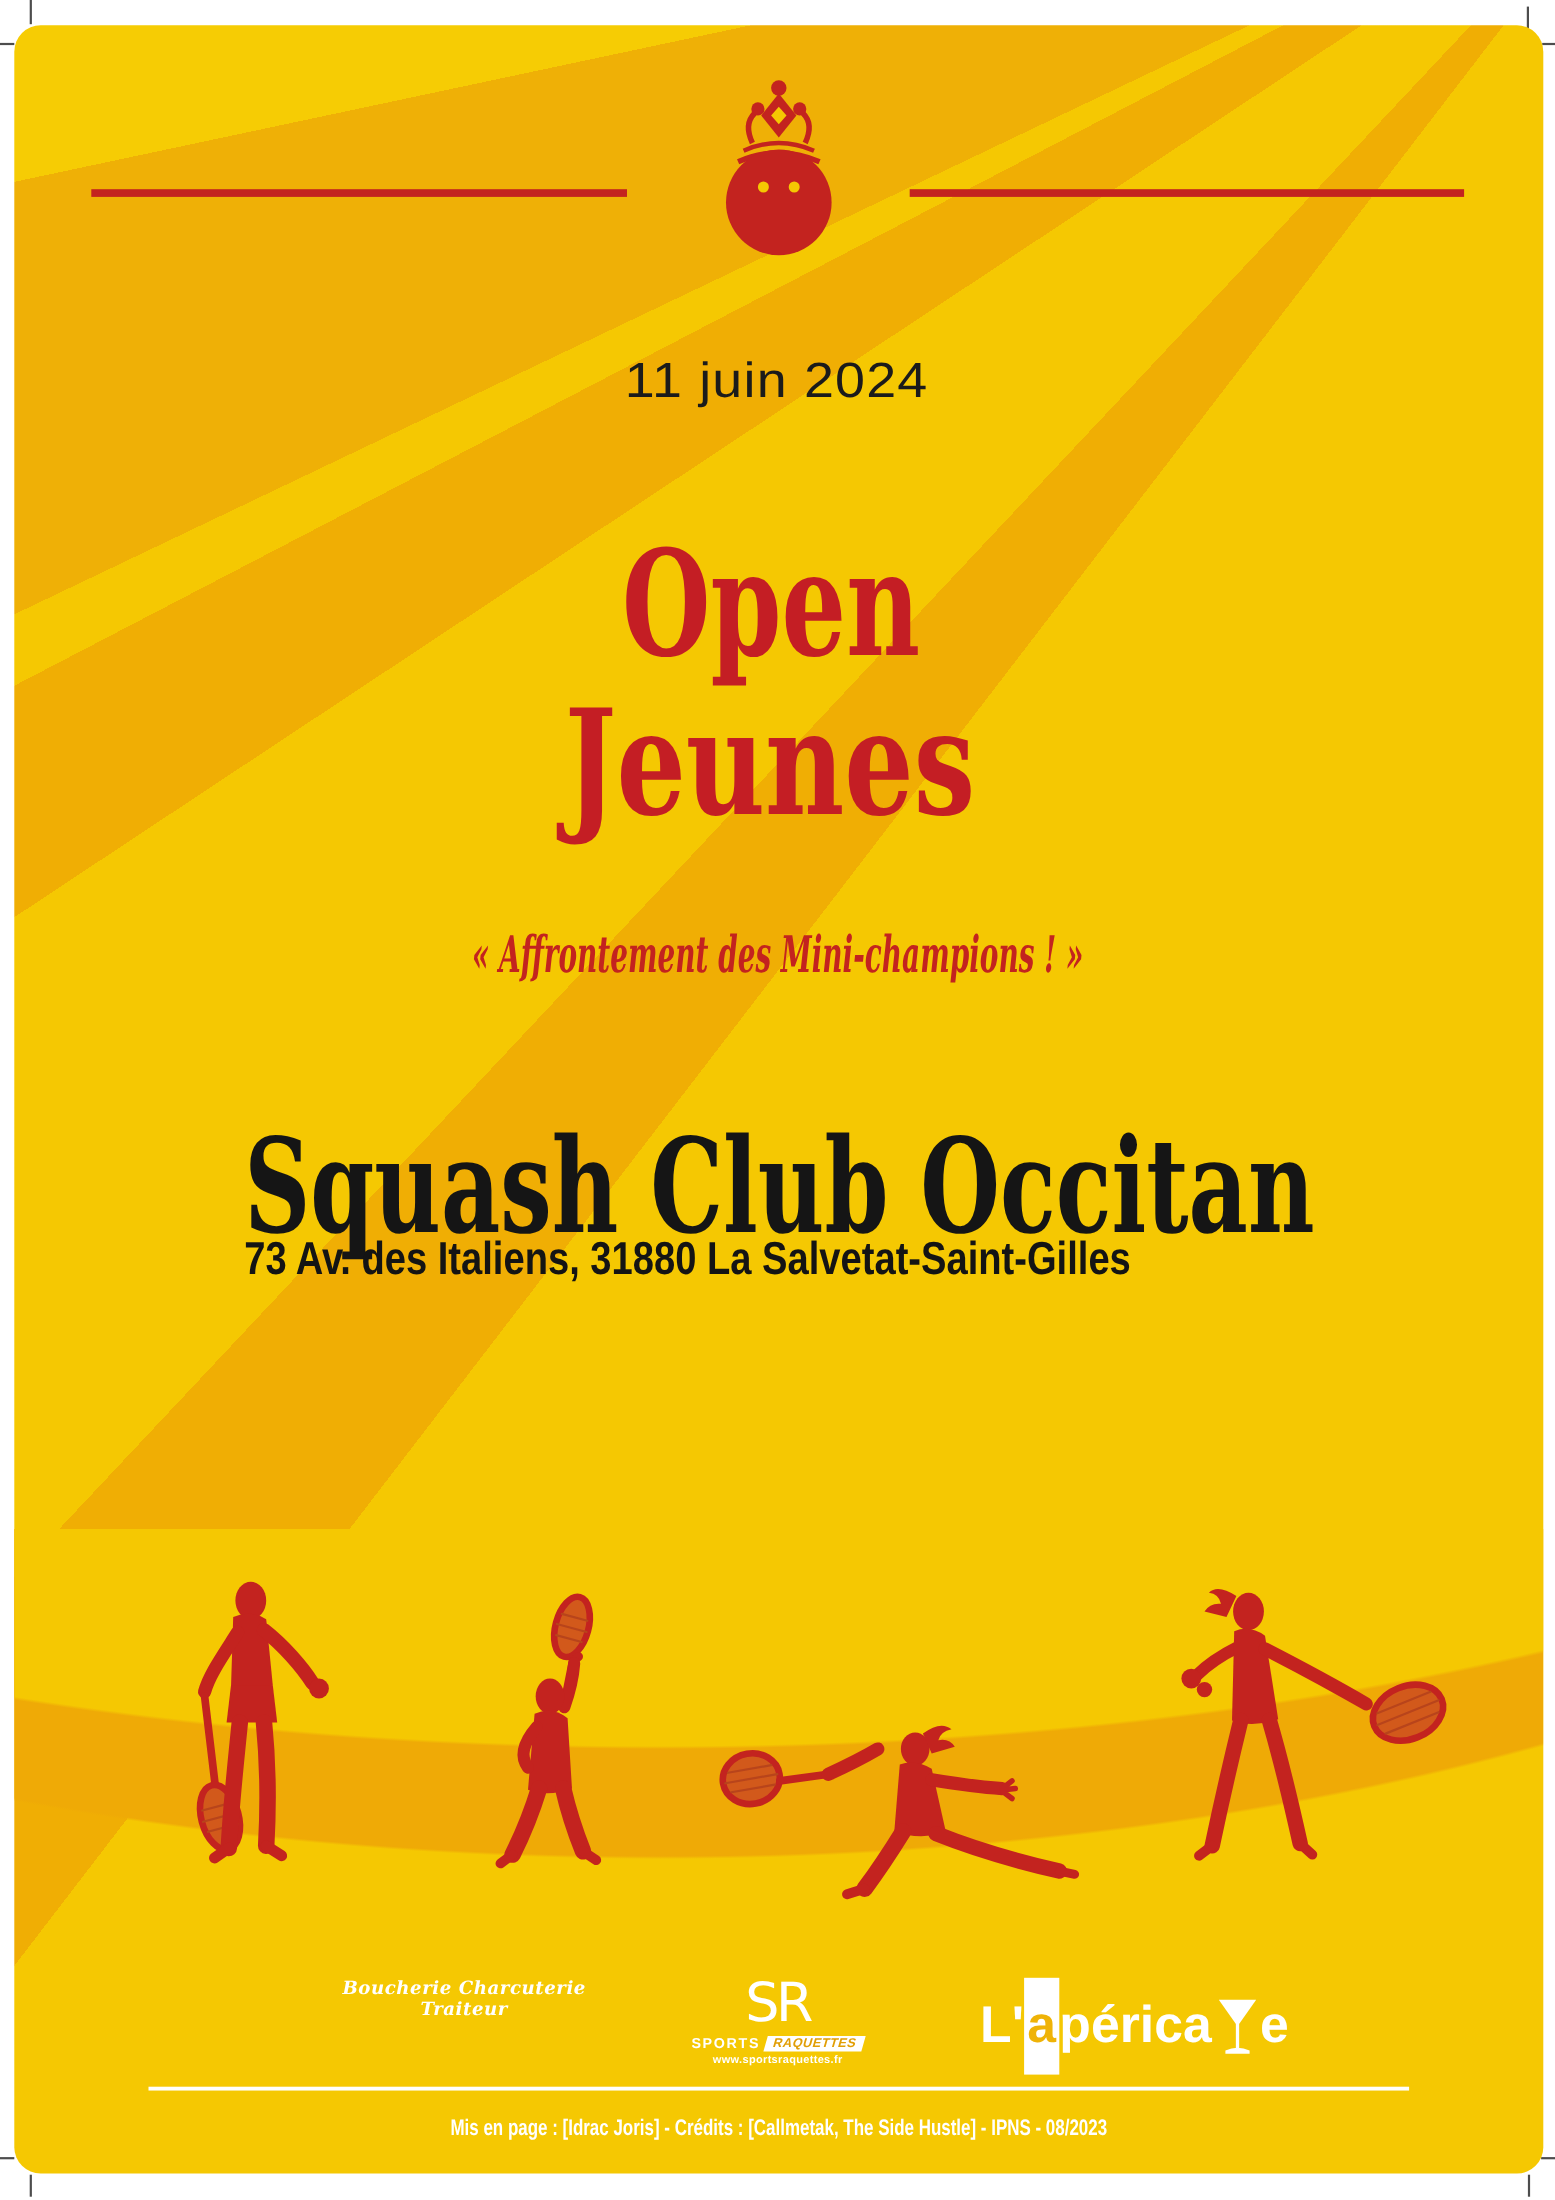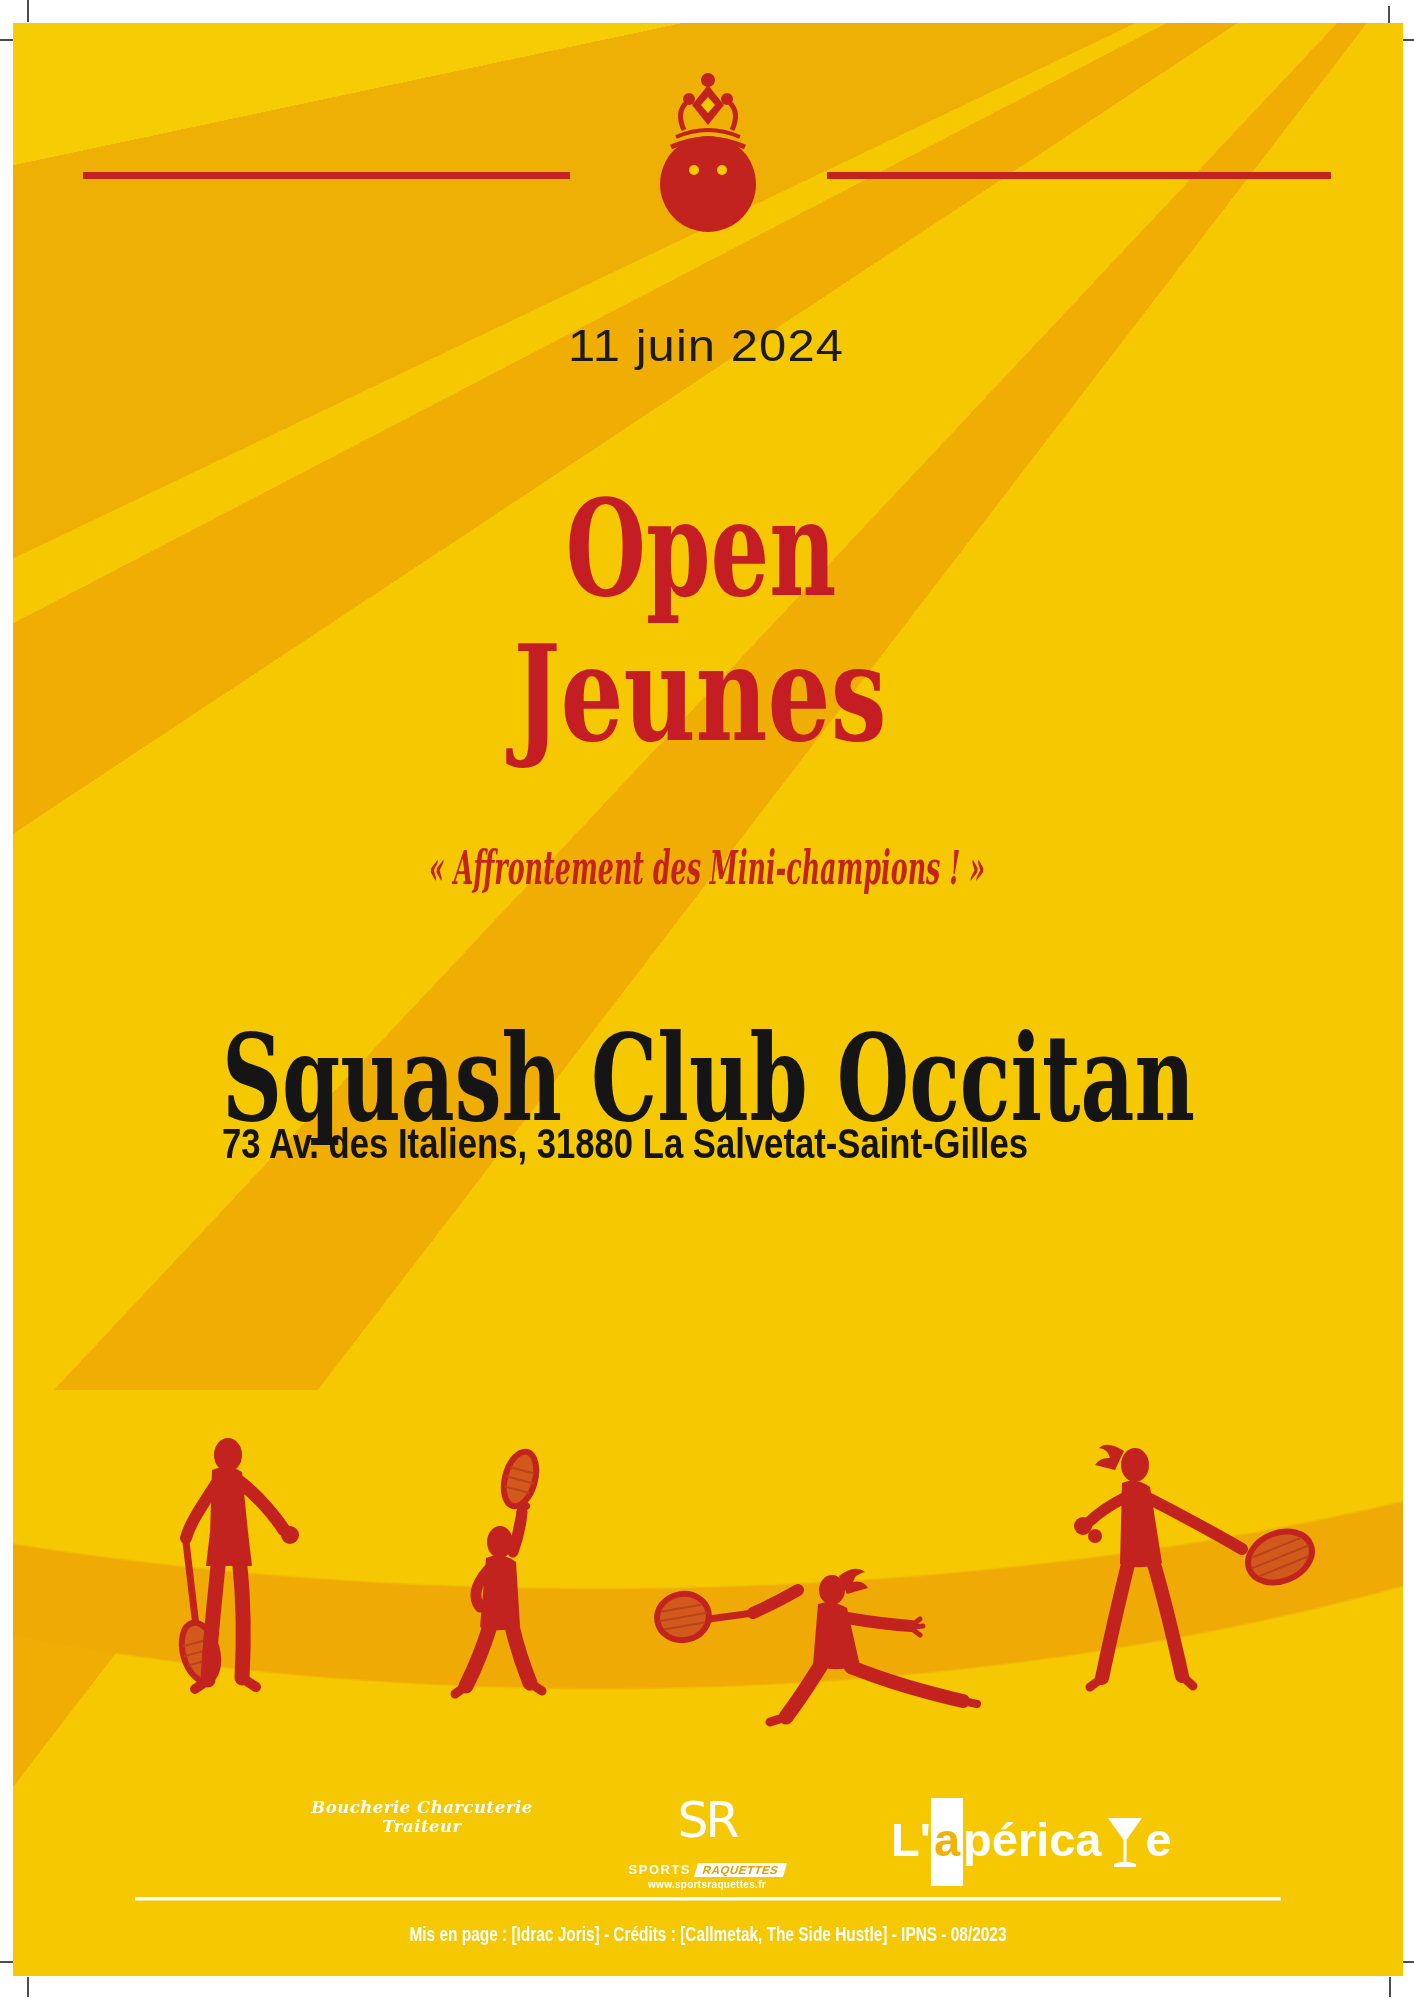--- a/index.html
+++ b/index.html
@@ -7,21 +7,21 @@
         font-family:"Liberation Sans",sans-serif;}
   .poster{position:absolute;left:13px;top:23px;width:1390px;height:1953px;overflow:hidden;
     background:
       conic-gradient(from 0deg at 107% -8.9%,
         #F5C802 0deg 217.5deg,
         #F0AE04 217.5deg 223.2deg,
         #F5C802 223.2deg 236.5deg,
         #F0AE04 236.5deg 242.5deg,
         #F5C802 242.5deg 244.5deg,
         #EFB006 244.5deg 258deg,
-        #F6CC04 258deg 360deg);}
+        #F6CC04 258deg 360deg); border-radius: 24px;}
   .swoosh{position:absolute;left:0;top:1367px;width:1390px;height:323px;pointer-events:none;
     background:
       radial-gradient(1500px 560px at 587px -360px,#F5C802 0 99.5%,transparent 100%),
       radial-gradient(1500px 660px at 587px -360px,#EFAA06 0 99.6%,transparent 100%);}
   svg.layer{position:absolute;left:0;top:0;}
   
   .t-date{font-family:"Liberation Sans",sans-serif;font-weight:400;font-size:45px;fill:#1b1b1b;letter-spacing:1px;}
   .t-open{font-family:"DejaVu Serif","Liberation Serif",serif;font-weight:700;font-size:133px;fill:#C41E24;}
   .t-tag{font-family:"DejaVu Serif","Liberation Serif",serif;font-weight:700;font-style:italic;font-size:46px;fill:#C3231F;}
   .t-club{font-family:"DejaVu Serif","Liberation Serif",serif;font-weight:700;font-size:119px;fill:#151515;}
@@ -31,21 +31,21 @@
   .mark{position:absolute;background:#4d4d4d;}
   
   .abattoir{position:absolute;left:264px;top:1772px;width:290px;text-align:center;color:#fff;}
   .abattoir .name{font-family:"DejaVu Serif","Liberation Serif",serif;font-style:italic;font-weight:700;
                   font-size:47px;line-height:50px;}
   .abattoir .sub{font-family:"DejaVu Serif","Liberation Serif",serif;font-style:italic;font-weight:700;
                  font-size:16.5px;margin-top:3px;letter-spacing:.5px;}
   .srlogo{position:absolute;left:594px;top:1773px;width:200px;text-align:center;color:#fff;}
   .srlogo .sr{font-family:"DejaVu Sans","Liberation Sans",sans-serif;font-weight:400;font-size:49px;
               line-height:50px;letter-spacing:-3px;}
-  .srlogo .row{display:flex;align-items:center;justify-content:center;gap:5px;margin-top:16px;}
+  .srlogo .row{display:flex;align-items:center;justify-content:center;gap:5px;margin-top:4px;}
   .srlogo .w1{font-size:13px;font-weight:700;letter-spacing:1.5px;}
   .srlogo .badge{background:#fff;color:#E19E06;font-size:11.5px;font-weight:700;padding:1px 7px;
                  transform:skewX(-16deg);letter-spacing:.5px;}
   .srlogo .url{font-size:10px;font-weight:700;margin-top:2px;letter-spacing:.3px;}
   .apericave{position:absolute;left:878px;top:1787px;display:flex;align-items:flex-start;color:#fff;
              font-family:"Liberation Sans",sans-serif;font-weight:700;font-size:47px;line-height:60px;}
   .apericave .boxa{background:#ffffff;color:#EFB307;padding:12px 3px 16px 3px;margin:-12px 0 0 0;line-height:60px;}
   .apericave svg{margin:6px 2px 0 4px;}
 </style>
 </head>

